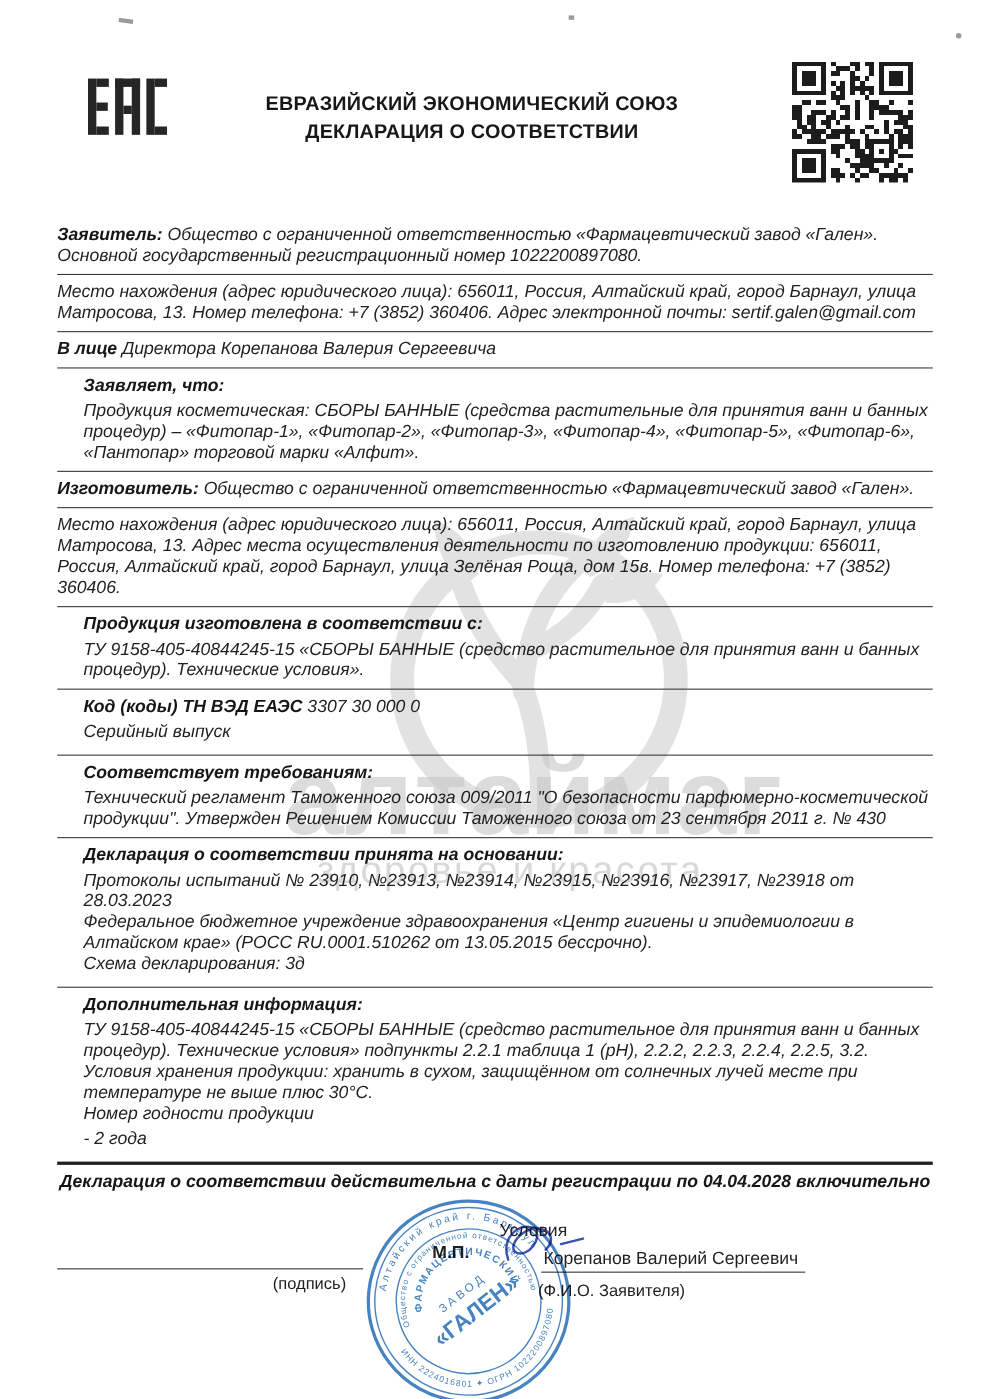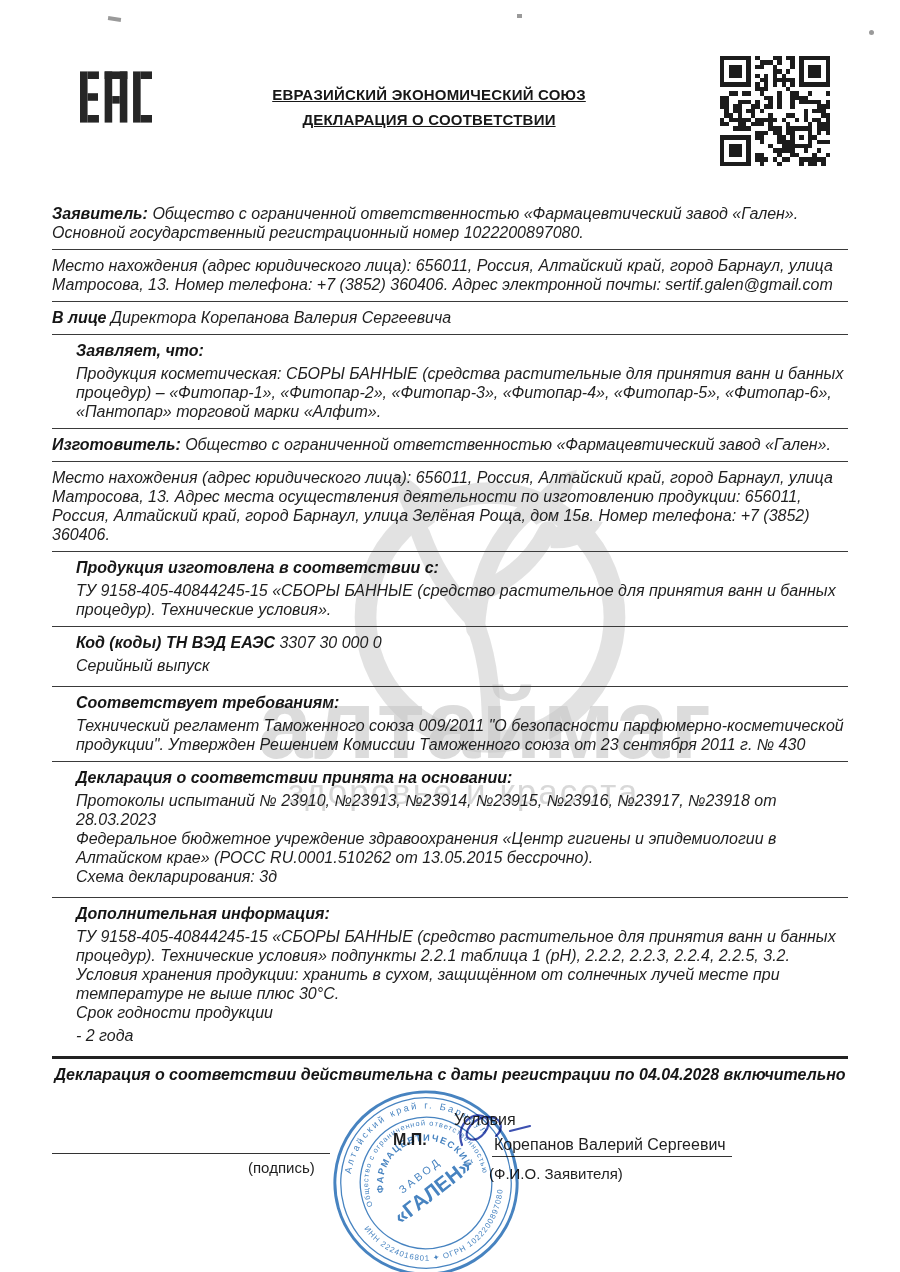--- a/index.html
+++ b/index.html
@@ -6,21 +6,21 @@
   html,body { background:#ffffff; }
   .page {
     position:relative; width:900px; height:1272px; background:#fff;
     font-family:"Liberation Sans", sans-serif; color:#1f1f1f; overflow:hidden;
   }
   .content { position:relative; z-index:1; padding:0 52px; }
   
   .header { display:flex; align-items:flex-start; padding:56px 18px 0 28px; margin-bottom:32px; }
   .eac { width:72px; margin-top:14px; flex:0 0 auto; }
   .title-wrap { flex:1 1 auto; text-align:center; margin-top:26px; padding-right:14px; }
-  .title { font-size:15px; font-weight:700; line-height:25px; letter-spacing:.2px; color:#171717;text-decoration:underline; }
+  .title { font-size:18px; font-weight:700; line-height:25px; letter-spacing:.2px; color:#171717; }
   .qr { width:110px; height:110px; flex:0 0 auto; }
   
   .section { position:relative; padding:6px 0 7px 0; font-size:16px; line-height:19px;font-style:italic; }
   .section.rule { border-top:1.6px solid #3a3a3a; }
   .section.rule-thick { border-top:3px solid #222;text-align:center; }
   b.lbl { font-weight:700; color:#161616; }
   .ln { min-height:23px;margin-left:24px; }
   
   .sig-area { position:relative; height:112px; font-size:16px; }
   .sig-line { position:absolute; left:0; top:62px; width:278px; border-bottom:1.6px solid #333; }
@@ -355,21 +355,21 @@
       <div class="ln"><b class="lbl">Декларация о соответствии принята на основании:</b></div>
       <div class="ln">Протоколы испытаний № 23910, №23913, №23914, №23915, №23916, №23917, №23918 от 28.03.2023</div>
       <div class="ln">Федеральное бюджетное учреждение здравоохранения «Центр гигиены и эпидемиологии в Алтайском крае» (РОСС RU.0001.510262 от 13.05.2015 бессрочно).</div>
       <div class="ln">Схема декларирования: 3д</div>
     </div>
 
     <div class="section rule">
       <div class="ln"><b class="lbl">Дополнительная информация:</b></div>
       <div class="ln">ТУ 9158-405-40844245-15 «СБОРЫ БАННЫЕ (средство растительное для принятия ванн и банных процедур). Технические условия» подпункты 2.2.1 таблица 1 (pH), 2.2.2, 2.2.3, 2.2.4, 2.2.5, 3.2.</div>
       <div class="ln">Условия хранения продукции: хранить в сухом, защищённом от солнечных лучей месте при температуре не выше плюс 30°С.</div>
-      <div class="ln">Срок годности продукции</div>
+      <div class="ln">Номер годности продукции</div>
       <div class="ln">- 2 года</div>
     </div>
 
     <div class="section rule-thick">
       <b class="lbl">Декларация о соответствии действительна с даты регистрации по 04.04.2028 включительно</b>
     </div>
 
     <div class="sig-area">
       <svg class="sig-svg" width="120" height="58" viewBox="0 0 120 58">
         <g fill="none" stroke="#3c50b0" stroke-width="2.2" stroke-linecap="round">

